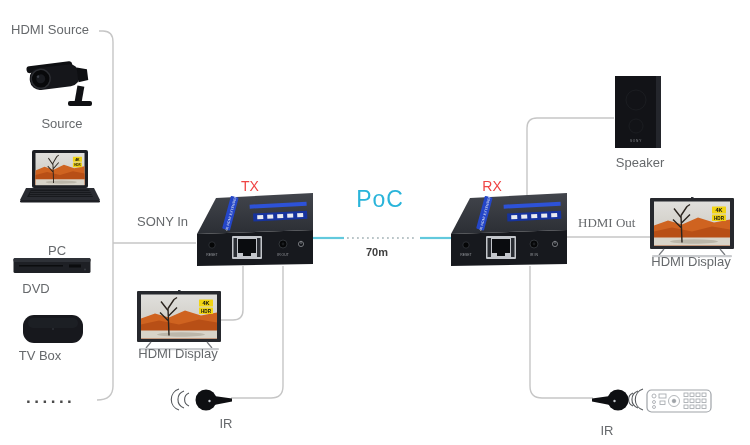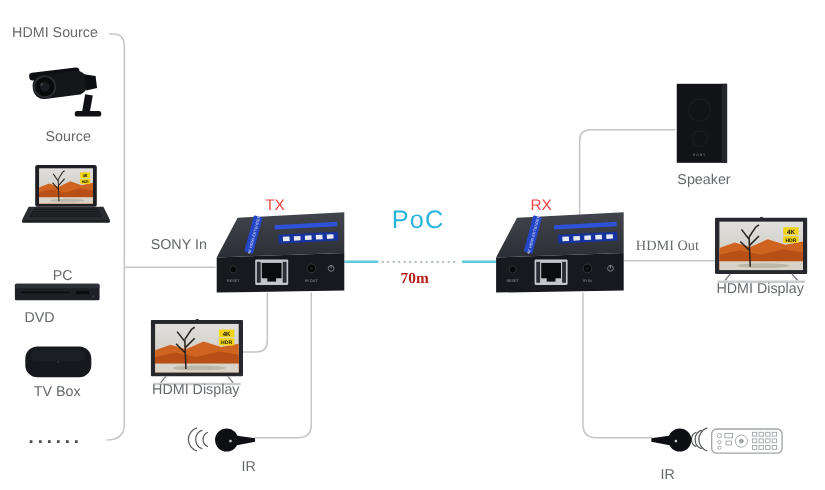--- a/index.html
+++ b/index.html
@@ -4,21 +4,21 @@
 <style>
   html,body{margin:0;padding:0;background:#fff;}
   #stage{position:relative;width:750px;height:445px;background:#ffffff;overflow:hidden;
          font-family:"Liberation Sans",sans-serif;}
   svg{display:block;}
   .abs{position:absolute;}
   .lbl{position:absolute;font-size:13px;color:#66696c;white-space:nowrap;line-height:1.1;}
   .ctr{transform:translateX(-50%);}
   .devname{font-size:14px;color:#ef4444;}
   .poc{position:absolute;font-size:23px;font-weight:500;color:#29b4da;letter-spacing:1px;}
-  .dist{position:absolute;font-size:14px;font-weight:bold;color:#b91c1c;font-family:Liberation Serif, serif;}
+  .dist{position:absolute;font-size:11px;font-weight:bold;color:#404040;}
   .dots{position:absolute;font-size:17px;font-weight:bold;color:#4a4a4a;letter-spacing:3.5px;line-height:0.4;height:10px;}
 </style>
 </head>
 <body>
 
 <div id="stage">
 
   <svg width="0" height="0" aria-hidden="true">
     <defs>
       <linearGradient id="sky" x1="0" y1="0" x2="0" y2="1">
@@ -231,21 +231,21 @@
         <rect x="44" y="16" width="4" height="3.5"></rect>
       <rect x="50" y="16" width="4" height="3.5"></rect>
         <rect x="56" y="16" width="4" height="3.5"></rect>
     </g>
   </svg>
 
   <div class="lbl" style="left:11px;top:23px;">HDMI Source</div>
   <div class="lbl ctr" style="left:62px;top:117px;">Source</div>
   <div class="lbl ctr" style="left:57px;top:204px;margin-top:40px;">PC</div>
   <div class="lbl ctr" style="left:36px;top:282px;">DVD</div>
-  <div class="lbl ctr" style="left:52px;top:349px;">TV Box</div>
+  <div class="lbl ctr" style="left:40px;top:349px;">TV Box</div>
   <div class="dots" style="left:26px;top:395px;">......</div>
 
   <div class="lbl" style="left:137px;top:215px;">SONY In</div>
   <div class="lbl ctr devname" style="left:250px;top:179px;">TX</div>
   <div class="lbl ctr devname" style="left:492px;top:179px;">RX</div>
 
   <div class="poc ctr" style="left:380px;top:186px;">PoC</div>
   <div class="dist ctr" style="left:377px;top:246px;">70m</div>
 
   <div class="lbl" style="left:578px;top:216px;font-family:Liberation Serif, serif;">HDMI Out</div>

